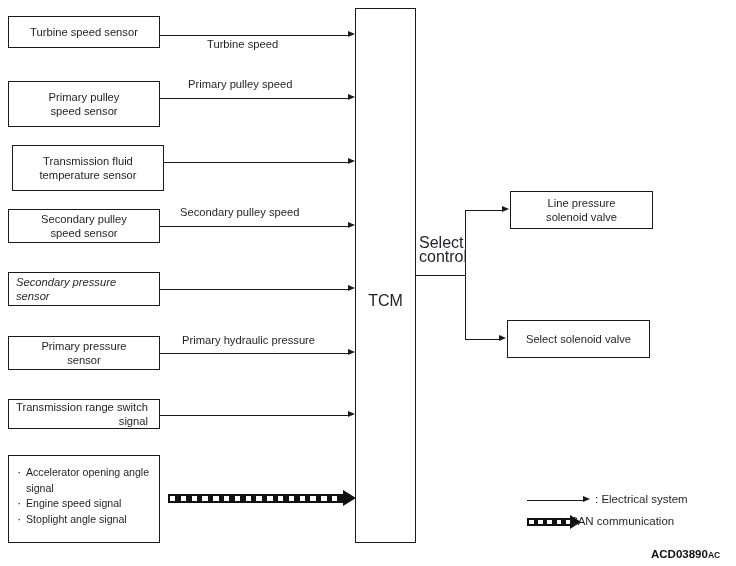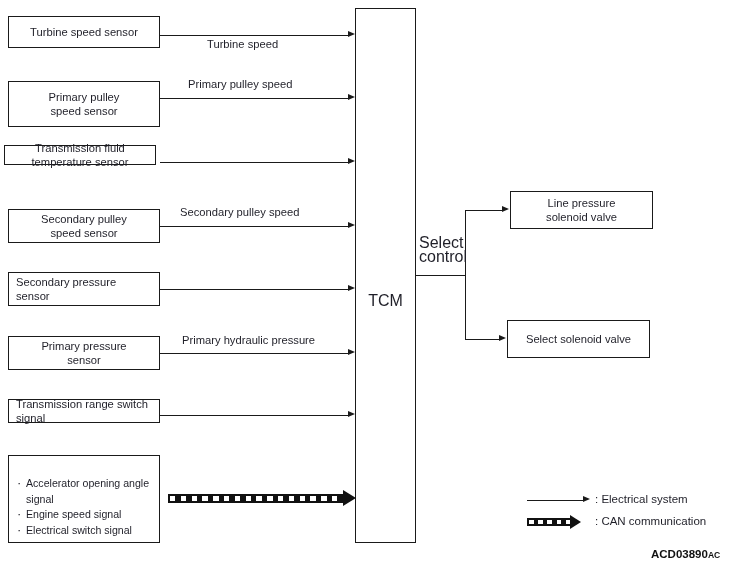--- a/index.html
+++ b/index.html
@@ -50,21 +50,21 @@
     color: #1f1f28;
     text-align: center;
     z-index: 4;
   }
   
   .bullet-box {
     position: absolute;
     box-sizing: border-box;
     border: 1.3px solid #1a1a1a;
     background: #ffffff;
-    padding: 20px 6px 6px 8px;
+    padding: 9px 6px 6px 8px;
     z-index: 3;
   }
   .bullet-line {
     font-size: 10.6px;
     line-height: 15.5px;
     color: #1f1f28;
     white-space: pre-line;
     padding-left: 9px;
     position: relative;
   }
@@ -179,40 +179,40 @@
 </head>
 <body>
 
 <div id="canvas">
 
   <div class="box" style="left:8px; top:16px; width:152px; height:32px;">Turbine speed sensor</div>
 
   <div class="box" style="left:8px; top:81px; width:152px; height:46px;">Primary pulley
 speed sensor</div>
 
-  <div class="box" style="left:4px; top:145px; width:152px; height:20px;">Transmission fluid
+  <div class="box" style="left:12px; top:145px; width:152px; height:46px;">Transmission fluid
 temperature sensor</div>
 
   <div class="box" style="left:8px; top:209px; width:152px; height:34px;">Secondary pulley
 speed sensor</div>
 
-  <div class="box left-align" style="left:8px; top:272px; width:152px; height:34px;">Secondary pressure
+  <div class="box left-align" style="left:8px; top:272px; width:152px; height:34px;font-style:italic;">Secondary pressure
 sensor</div>
 
   <div class="box" style="left:8px; top:336px; width:152px; height:34px;">Primary pressure
 sensor</div>
 
-  <div class="box left-align" style="left:8px; top:399px; width:152px; height:24px;">Transmission range switch
+  <div class="box left-align" style="left:8px; top:399px; width:152px; height:30px;text-align:right;">Transmission range switch
 signal</div>
 
   <div class="bullet-box" style="left:8px; top:455px; width:152px; height:88px;">
     <div class="bullet-line">Accelerator opening angle
 signal</div>
     <div class="bullet-line">Engine speed signal</div>
-    <div class="bullet-line">Electrical switch signal</div>
+    <div class="bullet-line">Stoplight angle signal</div>
   </div>
 
   <div class="tcm-box" style="left:355px; top:8px; width:61px; height:535px;"></div>
   <div class="tcm-label" style="left:355px; top:292px; width:61px;">TCM</div>
 
   <div class="box" style="left:507px; top:320px; width:143px; height:38px;">Select solenoid valve</div>
 
   <div class="box" style="left:510px; top:191px; width:143px; height:38px;">Line pressure
 solenoid valve</div>
 
@@ -257,19 +257,19 @@
   <div class="tcm-label" style="left:416px; top:236px; width:52px; text-align:left; padding-left:3px; white-space:pre-line; line-height:14px;">Select
 control</div>
 
   <div class="hline" style="left:527px; top:500px; width:57px;"></div>
   <div class="arrowhead" style="left:583px; top:496.4px;"></div>
   <div class="legend-text" style="left:595px; top:493px;">: Electrical system</div>
 
   <div class="legend-can-bar" style="left:527px; top:518px; width:45px;"></div>
   <div class="legend-can-dashes" style="left:529px; top:520px; width:41px;"></div>
   <div class="legend-can-head" style="left:570px; top:515px;"></div>
-  <div class="legend-text" style="left:595px; top:515px;">: CAN communication</div>
+  <div class="legend-text" style="left:563px; top:515px;">: CAN communication</div>
 
   <div class="fig-code" style="left:651px; top:544px;">
     <span class="main">ACD03890</span><span class="suffix">AC</span>
   </div>
 
 </div>
 
 </body></html>

